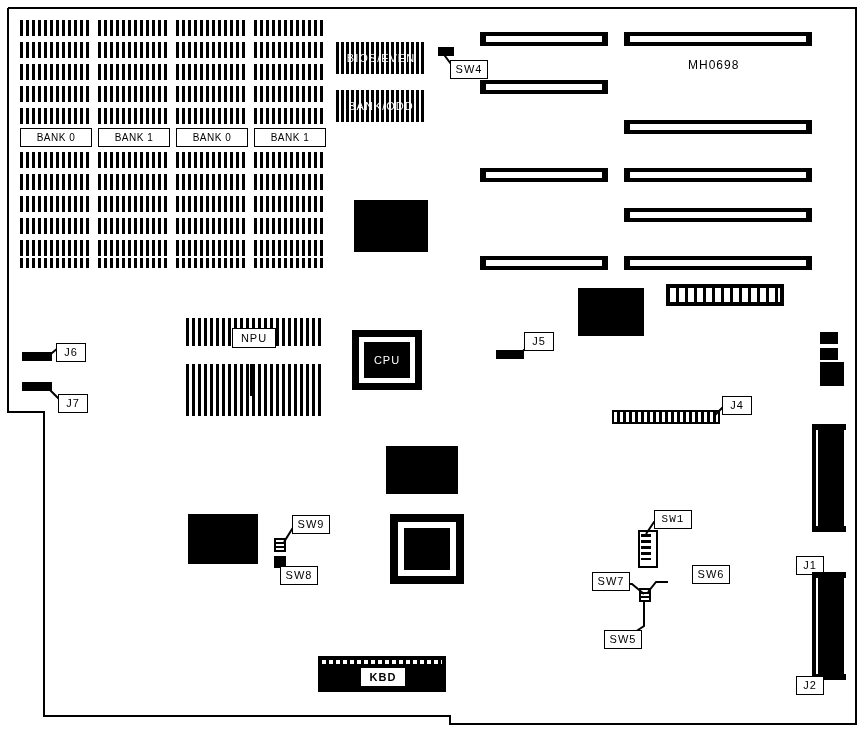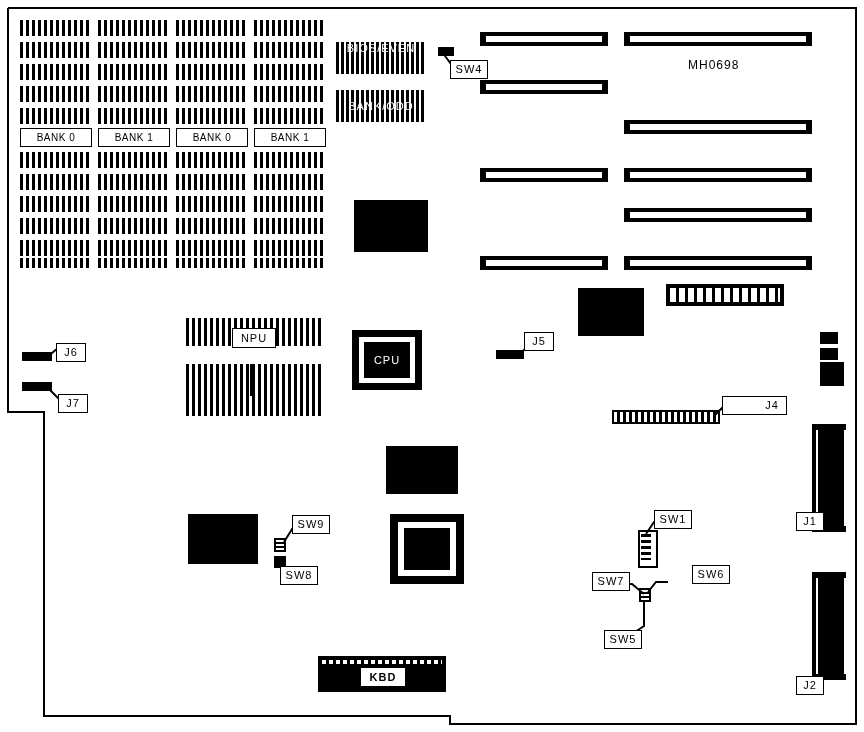--- a/index.html
+++ b/index.html
@@ -291,21 +291,21 @@
   <div class="bankbox" style="left:176px; top:128px; width:70px; height:17px;">
       <span>BANK 0</span>
     </div>
   <div class="bankbox" style="left:254px; top:128px; width:70px; height:17px;">
       <span>BANK 1</span>
     </div>
 
   <div class="abs teeth" style="left:336px; top:42px; width:90px; height:32px;">
       <div class="pins p5"></div>
     </div>
-  <div class="whitetext" style="left:336px; top:32px; width:90px; height:32px;">BIOS/EVEN</div>
+  <div class="whitetext" style="left:336px; top:42px; width:90px; height:32px;">BIOS/EVEN</div>
 
   <div class="abs teeth" style="left:336px; top:90px; width:90px; height:32px;">
       <div class="pins p5"></div>
     </div>
   <div class="whitetext" style="left:336px; top:90px; width:90px; height:32px;">BANK/ODD</div>
 
   <div class="abs blk" style="left:438px; top:47px; width:16px; height:9px;"></div>
   <svg class="lines" style="left:440px; top:50px;" width="40" height="24">
     <polyline points="2,2 14,18 26,18" fill="none" stroke="#000" stroke-width="2"></polyline>
   </svg>
@@ -401,21 +401,21 @@
   </svg>
   <div class="labelbox" style="left:524px; top:332px; width:28px; height:17px;">
       <span>J5</span>
     </div>
 
   <div class="abs blk" style="left:612px; top:410px; width:108px; height:14px;"></div>
   <div class="abs" style="left:614px; top:412px; width:104px; height:10px; background-image: repeating-linear-gradient(to right, #fff 0 3px, #000 3px 6px);"></div>
   <svg class="lines" style="left:712px; top:402px;" width="26" height="16">
     <polyline points="2,14 12,4 24,4" fill="none" stroke="#000" stroke-width="2"></polyline>
   </svg>
-  <div class="labelbox" style="left:722px; top:396px; width:28px; height:17px;padding-left:35px;">
+  <div class="labelbox" style="left:722px; top:396px; width:28px; height:17px;">
       <span>J4</span>
     </div>
 
   <div class="abs blk" style="left:274px; top:538px; width:12px; height:14px;"></div>
   <div class="abs" style="left:276px; top:540px; width:8px; height:10px; background-image: repeating-linear-gradient(to bottom, #fff 0 2px, #000 2px 4px);"></div>
   <svg class="lines" style="left:282px; top:518px;" width="26" height="26">
     <polyline points="2,24 12,8 24,8" fill="none" stroke="#000" stroke-width="2"></polyline>
   </svg>
   <div class="labelbox" style="left:292px; top:515px; width:36px; height:17px;">
       <span>SW9</span>
@@ -431,21 +431,21 @@
 
   <div class="abs" style="left:390px; top:514px; width:74px; height:70px; background:#000;"></div>
   <div class="abs" style="left:398px; top:522px; width:58px; height:54px; background:#fff;"></div>
   <div class="abs" style="left:404px; top:528px; width:46px; height:42px; background:#000;"></div>
 
   <div class="abs" style="left:638px; top:530px; width:16px; height:34px; background:#fff; border:2px solid #000;"></div>
   <div class="abs" style="left:641px; top:534px; width:10px; height:26px; background-image: repeating-linear-gradient(to bottom, #000 0 3px, #fff 3px 6px);"></div>
   <svg class="lines" style="left:644px; top:516px;" width="26" height="20">
     <polyline points="2,18 10,6 24,6" fill="none" stroke="#000" stroke-width="2"></polyline>
   </svg>
-  <div class="labelbox" style="left:654px; top:510px; width:36px; height:17px;">
+  <div class="labelbox" style="left:654px; top:510px; width:36px; height:17px;font-family:Liberation Mono, monospace;">
       <span>SW1</span>
     </div>
 
   <div class="abs blk" style="left:639px; top:588px; width:12px; height:14px;"></div>
   <div class="abs" style="left:641px; top:590px; width:8px; height:10px; background-image: repeating-linear-gradient(to bottom, #fff 0 2px, #000 2px 4px);"></div>
   <svg class="lines" style="left:646px; top:578px;" width="24" height="16">
     <polyline points="2,14 10,4 22,4" fill="none" stroke="#000" stroke-width="2"></polyline>
   </svg>
   <div class="labelbox" style="left:656px; top:565px; width:36px; height:17px;margin-left:36px;">
       <span>SW6</span>
@@ -470,21 +470,21 @@
   <div class="labelbox" style="left:360px; top:667px; width:44px; height:18px;font-weight:bold;">
       <span>KBD</span>
     </div>
 
   <div class="abs blk" style="left:820px; top:332px; width:18px; height:12px;"></div>
   <div class="abs blk" style="left:820px; top:348px; width:18px; height:12px;"></div>
   <div class="abs blk" style="left:820px; top:362px; width:24px; height:24px;"></div>
 
   <div class="abs blk" style="left:812px; top:424px; width:34px; height:108px;"></div>
   <div class="abs" style="left:816px; top:430px; width:26px; height:96px; background:#000; border-left:2px solid #fff; border-right:2px solid #fff;"></div>
-  <div class="labelbox" style="left:796px; top:512px; width:26px; height:17px;">
+  <div class="labelbox" style="left:796px; top:556px; width:26px; height:17px;">
       <span>J1</span>
     </div>
 
   <div class="abs blk" style="left:812px; top:572px; width:34px; height:108px;"></div>
   <div class="abs" style="left:816px; top:578px; width:26px; height:96px; background:#000; border-left:2px solid #fff; border-right:2px solid #fff;"></div>
   <div class="labelbox" style="left:796px; top:676px; width:26px; height:17px;">
       <span>J2</span>
     </div>
 
 </div>

